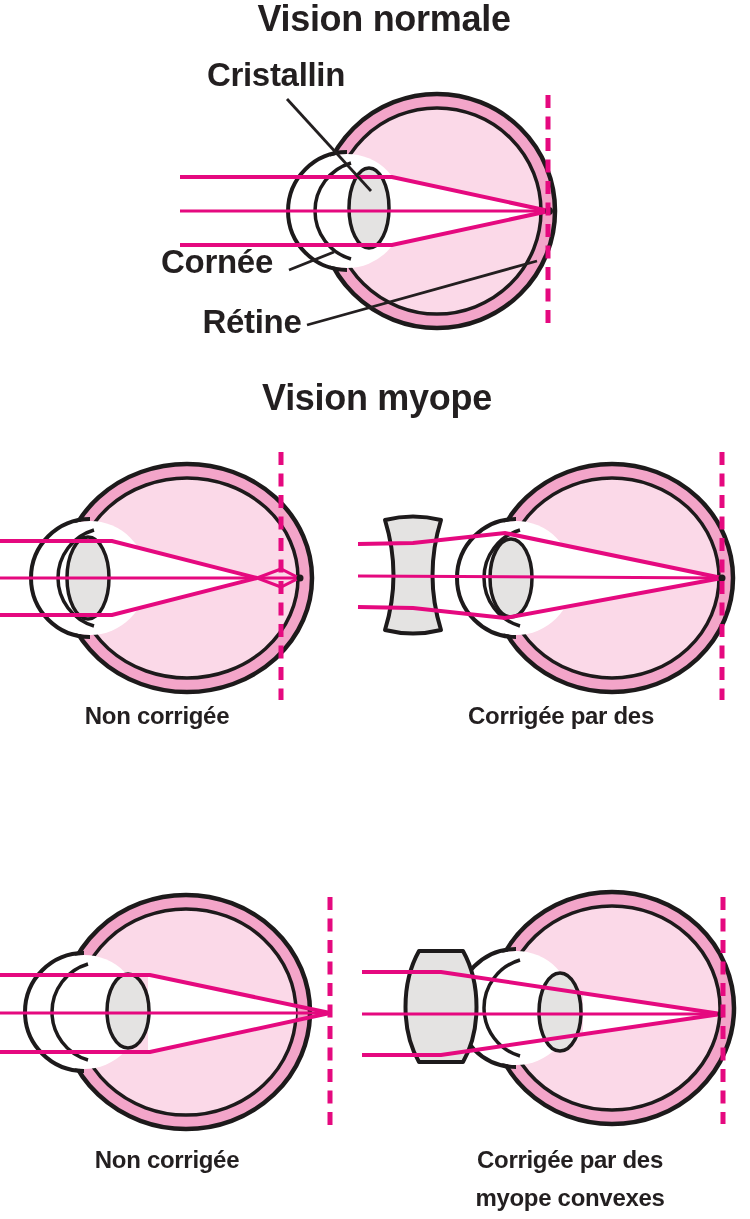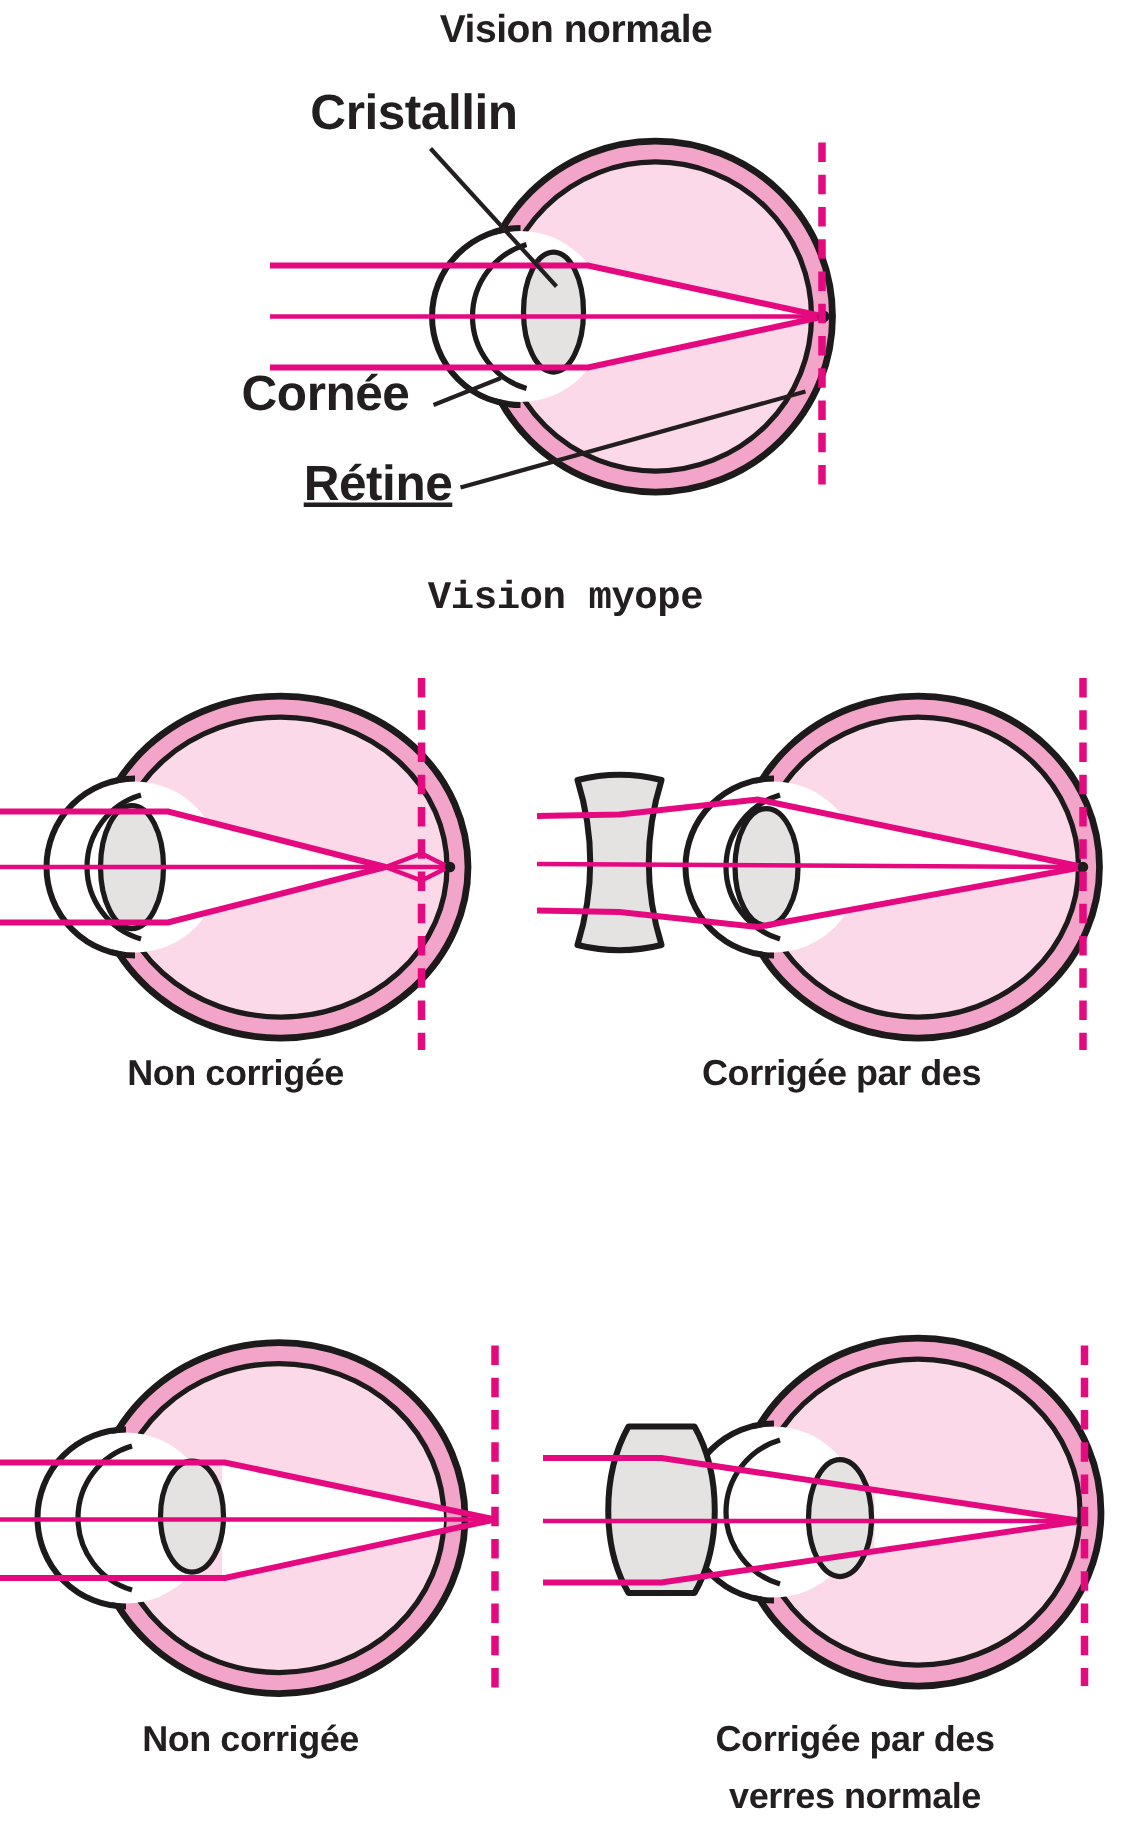--- a/index.html
+++ b/index.html
@@ -5,21 +5,21 @@
   :root{
     --c-ray:#e5097f; --c-sclera:#f3a5c9; --c-interior:#fbd9e8;
     --c-lens:#e4e3e2; --c-outline:#1d1a1b; --c-text:#231f20; --c-bg:#ffffff;
   }
   html,body{margin:0;padding:0;background:var(--c-bg);}
   .figure{position:relative;width:750px;height:1219px;background:var(--c-bg);overflow:hidden;
           font-family:"Liberation Sans", sans-serif;}
   svg{position:absolute;left:0;top:0;}
   .t{position:absolute;transform:translateX(-50%);color:var(--c-text);
      font-weight:600;white-space:nowrap;text-align:center;letter-spacing:-0.3px;}
-  .title{font-size:26px;line-height:38px;}
+  .title{font-size:36px;line-height:38px;}
   .lbl{font-size:33px;line-height:38px;}
   .cap{font-size:24px;line-height:38px;}
   
   .sclera{fill:var(--c-sclera);stroke:var(--c-outline);stroke-width:4.5;}
   .interior{fill:var(--c-interior);stroke:var(--c-outline);stroke-width:3.5;}
   .wf{fill:#fff;stroke:none;}
   .cone{fill:#fff;stroke:none;}
   .arc{fill:none;stroke:var(--c-outline);}
   .dome{stroke-width:4;}
   .front{stroke-width:3.5;}
@@ -137,27 +137,27 @@
     <path class="ray thin" d="M 362,1014 L 721,1014"></path>
     <path class="ray" d="M 362,1055 L 441,1055 L 721,1014"></path>
     <circle class="dot" cx="721" cy="1014" r="3.5"></circle>
     <path class="dash" d="M 723,897 V 1124"></path>
   </g>
 </svg>
 
   <div class="t title" style="left:384px;top:0px;">Vision normale</div>
   <div class="t lbl" style="left:217px;top:243px;">Cornée</div>
   <div class="t lbl" style="left:276px;top:56px;">Cristallin</div>
-  <div class="t lbl" style="left:252px;top:303px;text-decoration:underline;">Rétine</div>
+  <div class="t lbl" style="left:252px;top:303px;">Rétine</div>
 
-  <div class="t title" style="left:377px;top:379px;font-family:Liberation Mono, monospace;">Vision myope</div>
+  <div class="t title" style="left:377px;top:379px;">Vision myope</div>
   <div class="t cap" style="left:157px;top:697px;">Non corrigée</div>
   <div class="t cap" style="left:561px;top:697px;">
     <span style="display:block;">Corrigée par des</span>
   </div>
 
   <div class="t cap" style="left:167px;top:1141px;">Non corrigée</div>
   <div class="t cap" style="left:570px;top:1141px;">
     <span style="display:block;">Corrigée par des</span>
-    <span style="display:block;">verres normale</span>
+    <span style="display:block;">myope convexes</span>
   </div>
 
 </div>
 
 </body></html>

